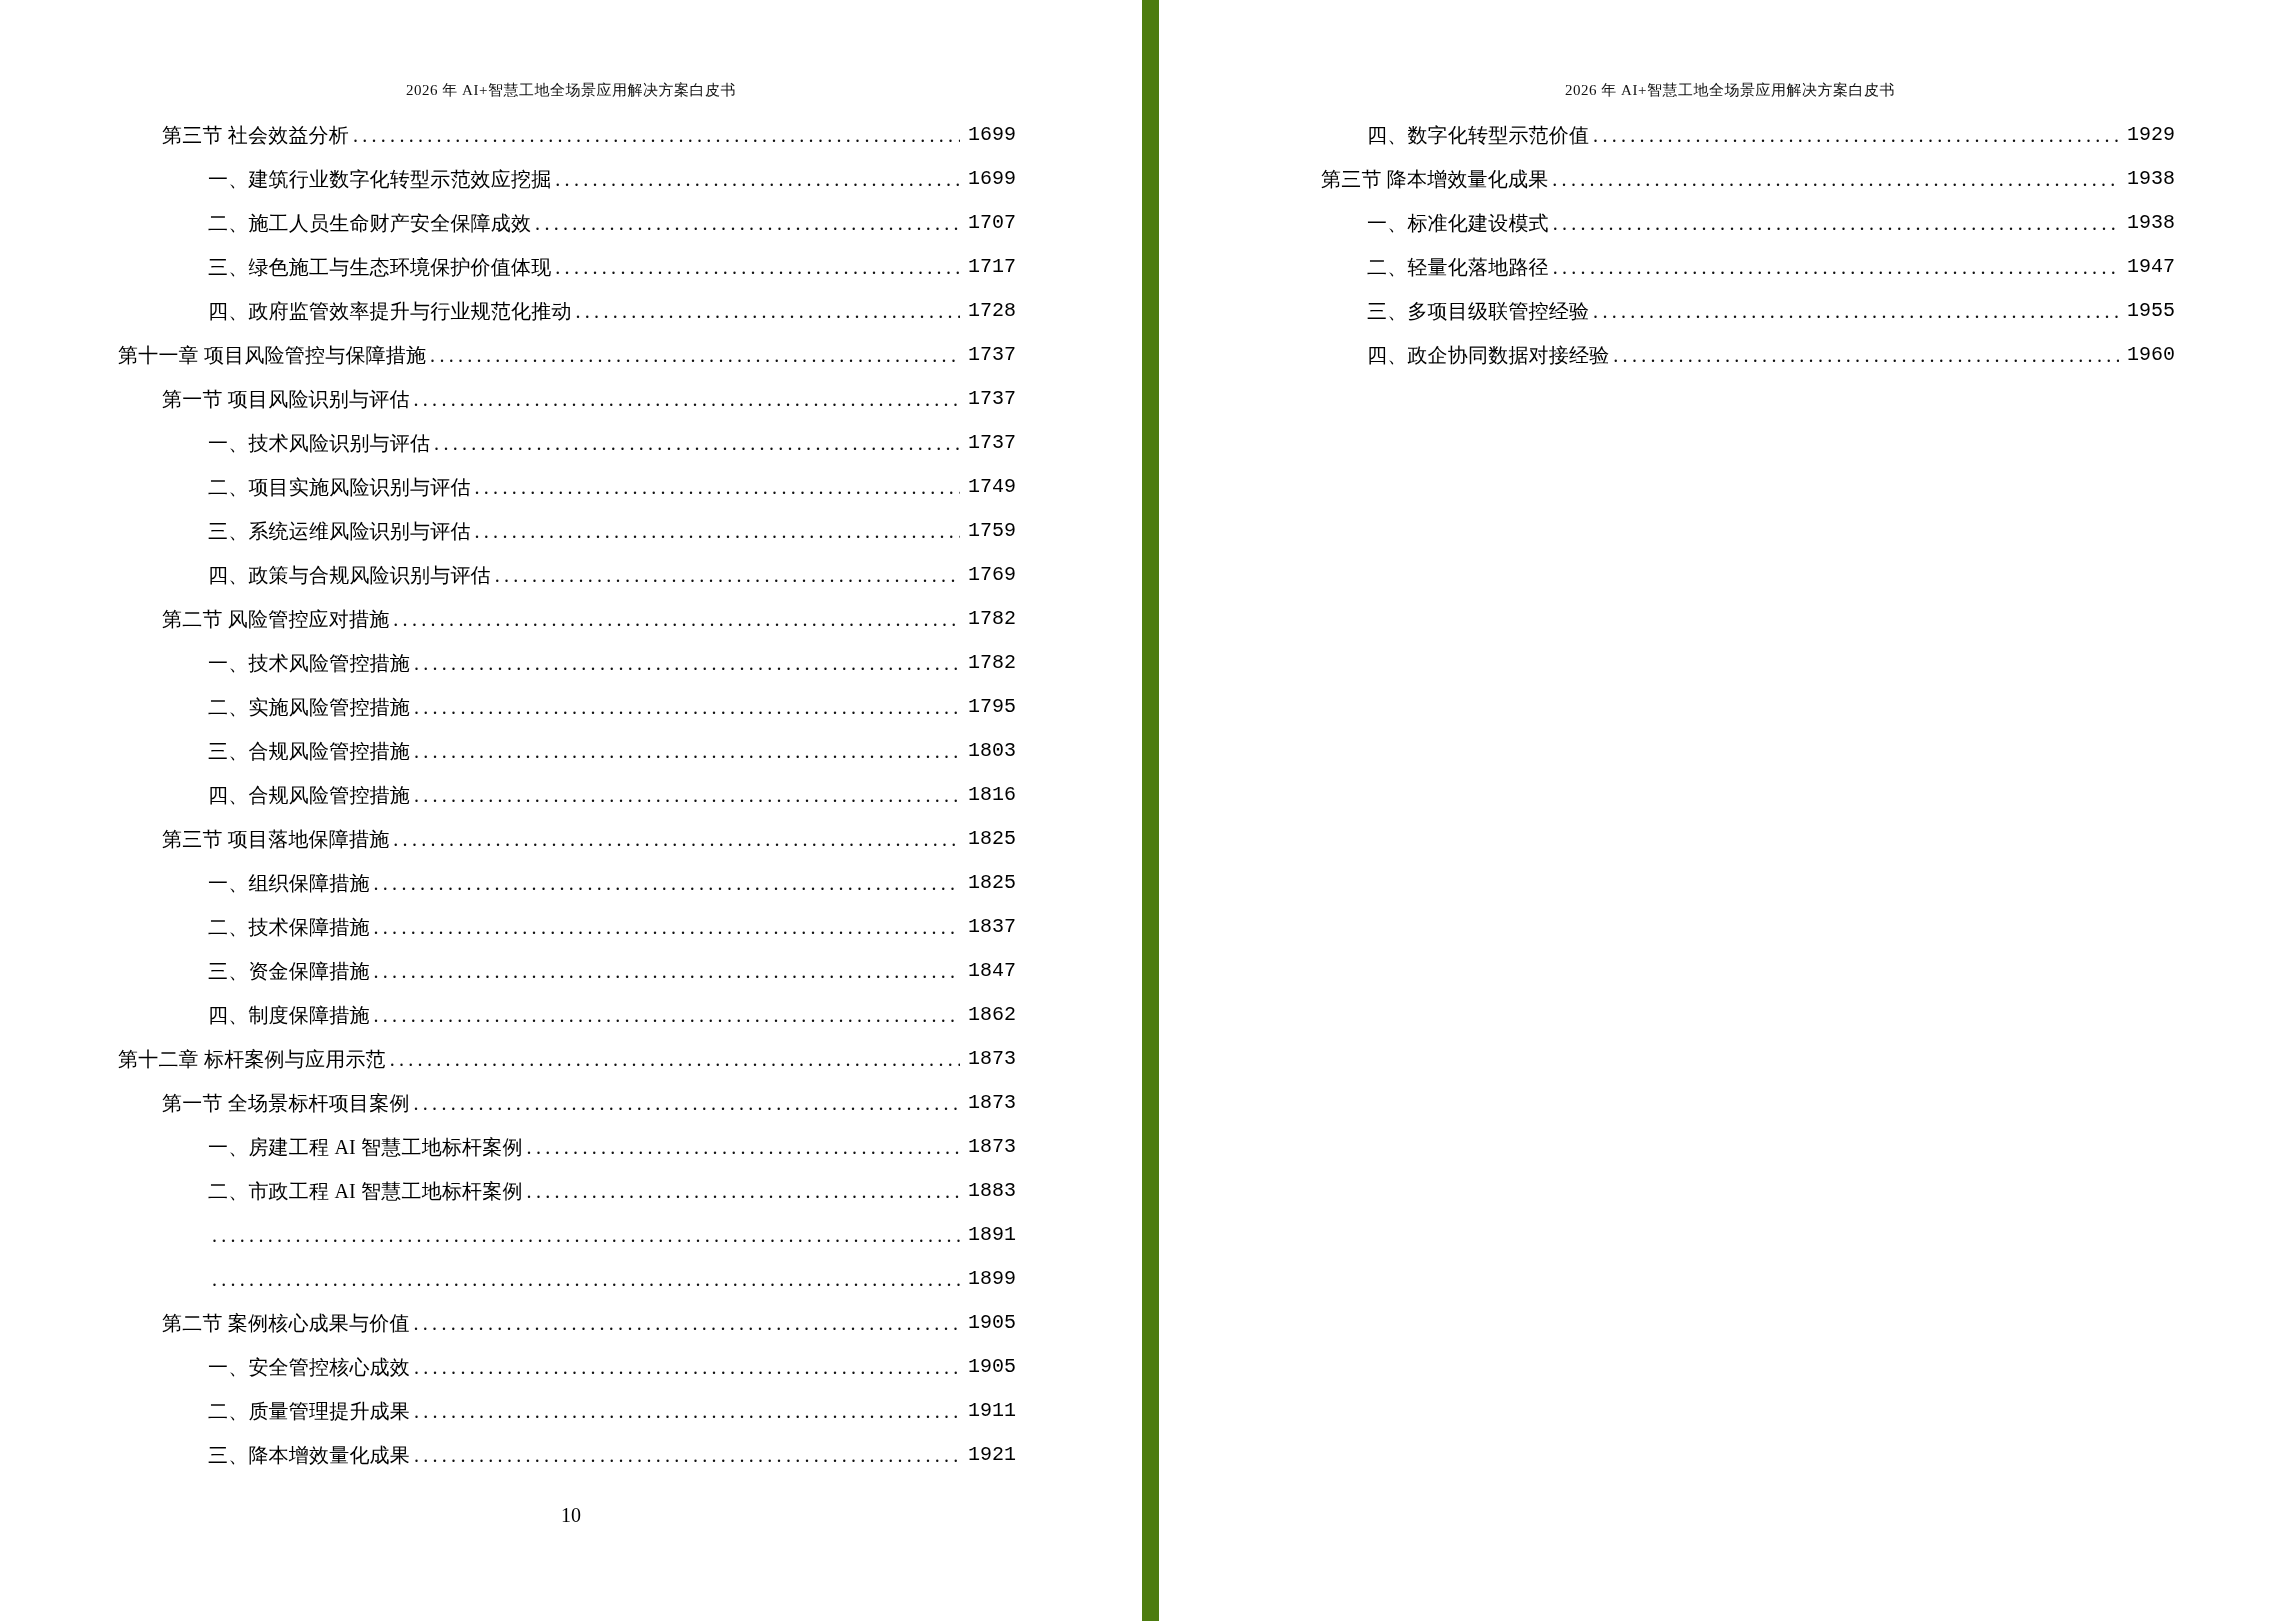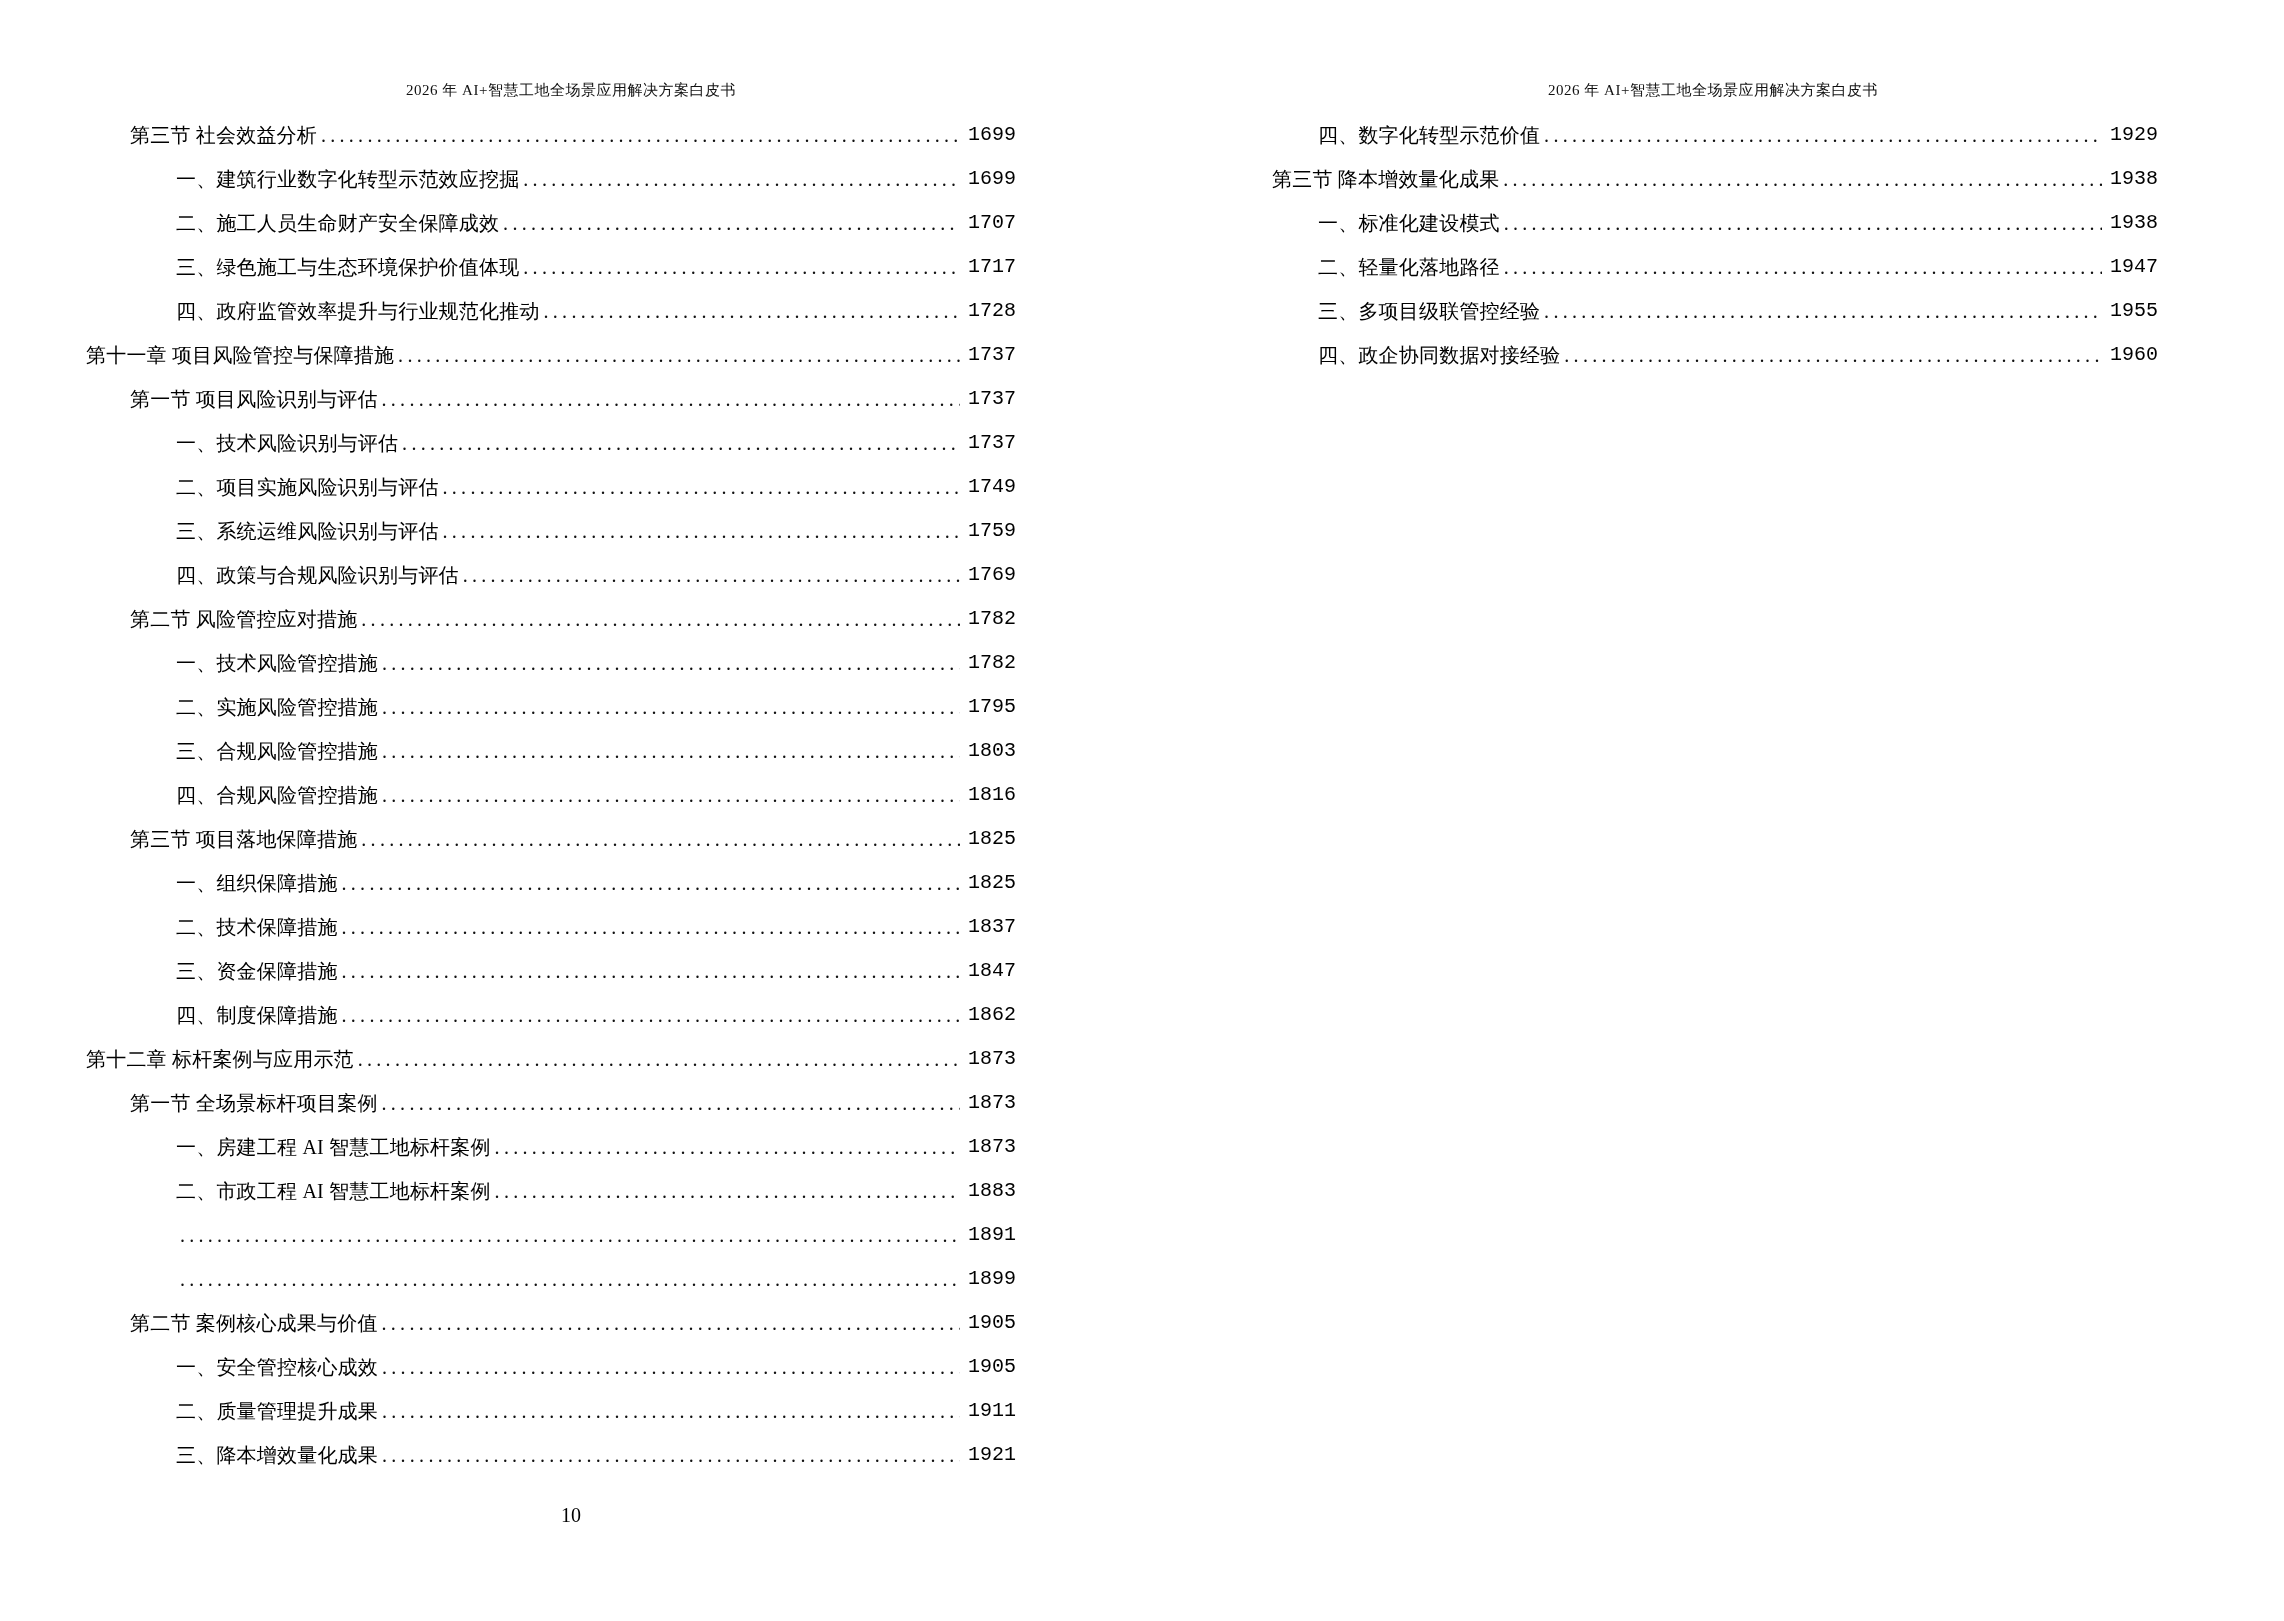--- a/index.html
+++ b/index.html
@@ -6,21 +6,22 @@
   html, body {
     background: #ffffff;
     color: #000000;
     font-family: "Liberation Serif", "DejaVu Serif", serif;
   }
   body { width: 2284px; height: 1622px; overflow: hidden; }
   .spread {
     display: flex;
     width: 2284px;
     height: 1622px;
-    background: #7f1d1d;
+    background: #4d7c0f;
+    gap: 17px;
   }
   .page {
     position: relative;
     width: 1142px;
     height: 1622px;
     background: #ffffff;
     flex: 0 0 auto;
   }
   .page-header {
     position: absolute;
@@ -31,21 +32,21 @@
     font-size: 15px;
     line-height: 19px;
     color: #111;
     letter-spacing: 0.5px;
   }
   .toc {
     position: absolute;
     top: 113px;
     left: 0;
     right: 0;
-    padding-left: 86px;
+    padding-left: 118px;
     padding-right: 126px;
   }
   .toc-row {
     display: flex;
     flex-direction: row;
     height: 44px;
     line-height: 44px;
     font-size: 20px;
     white-space: nowrap;
     cursor: pointer;

